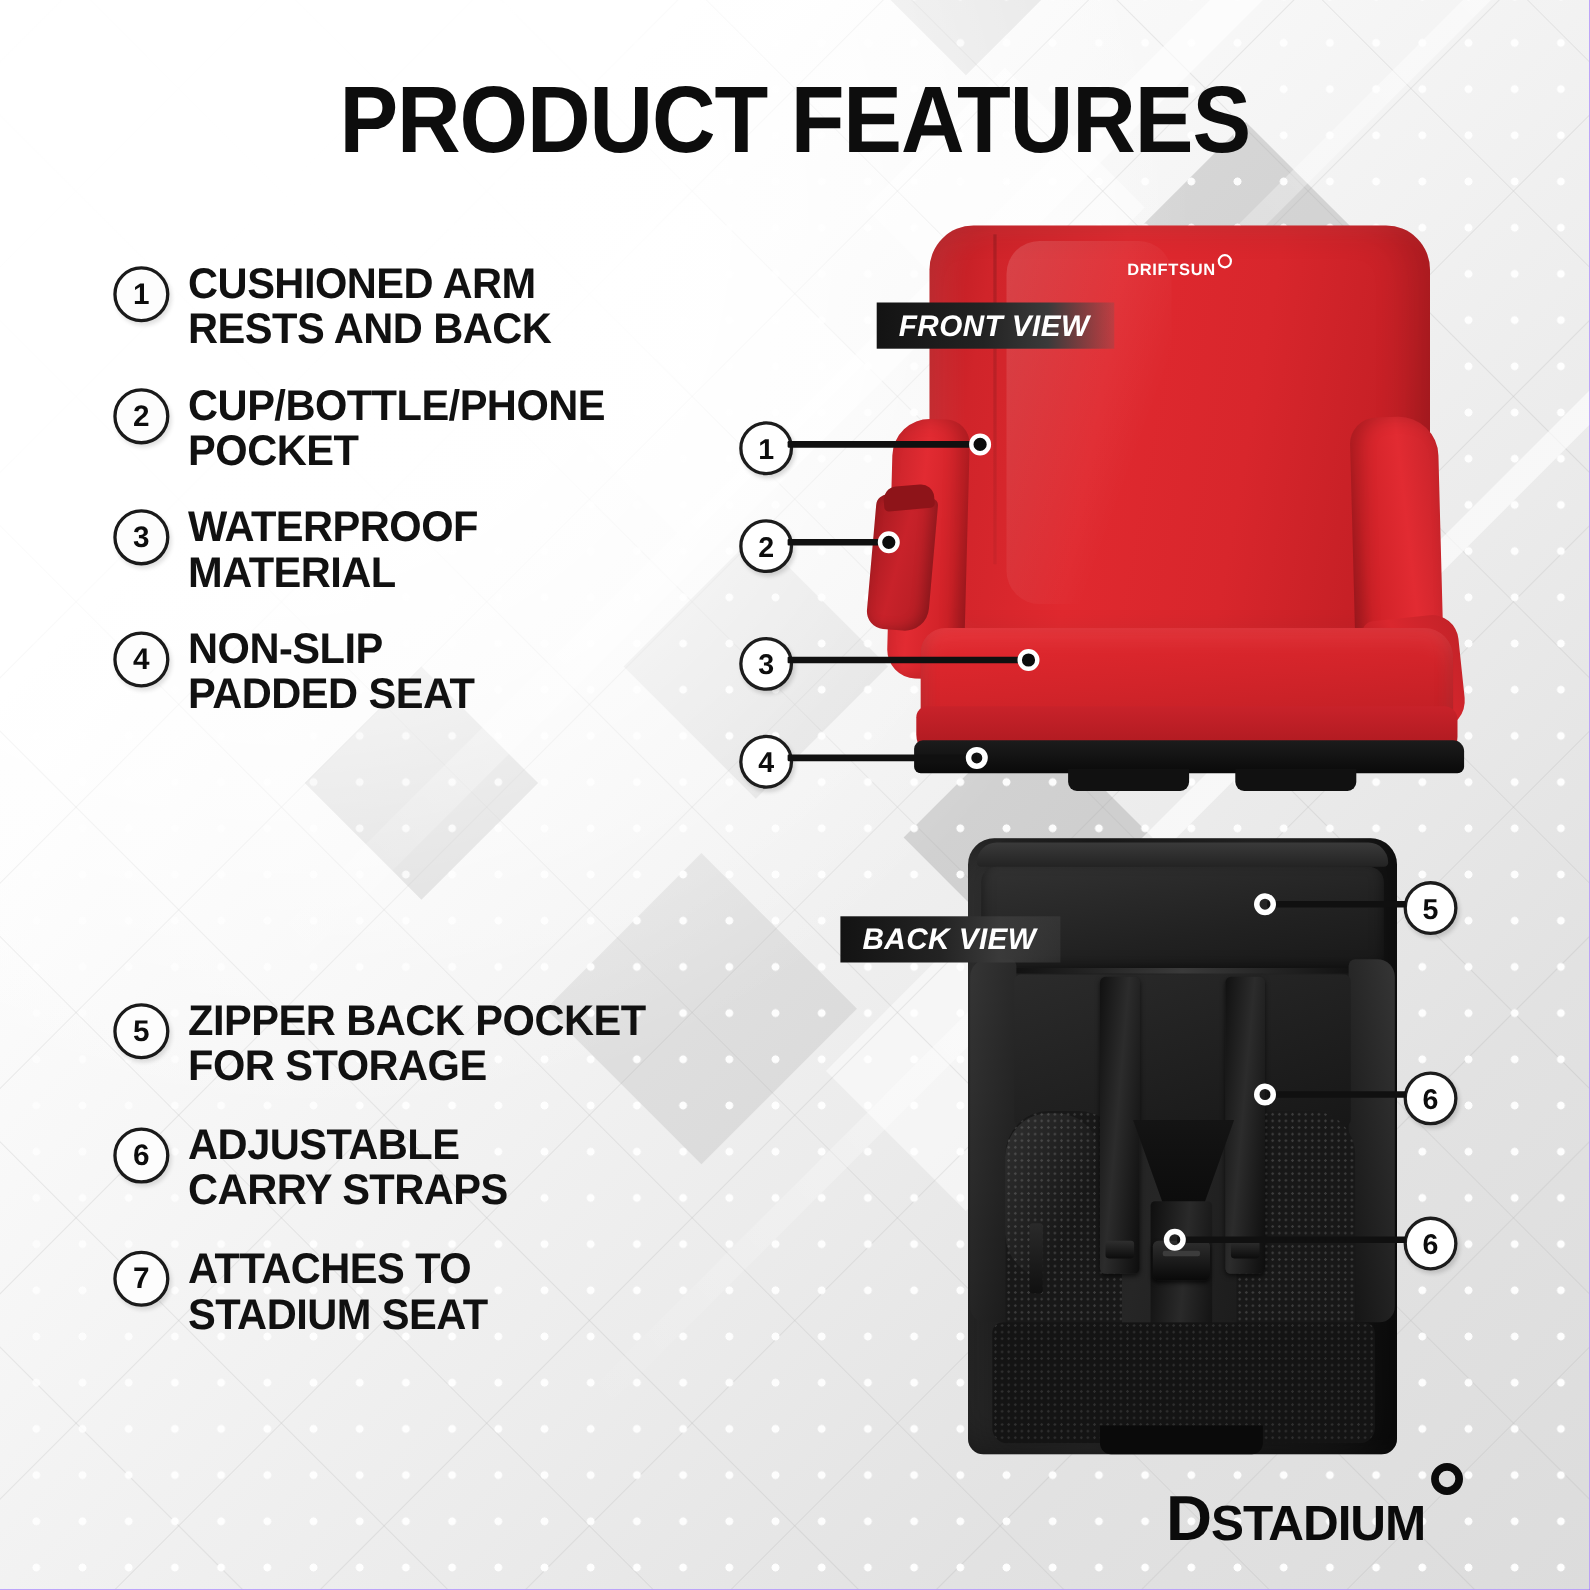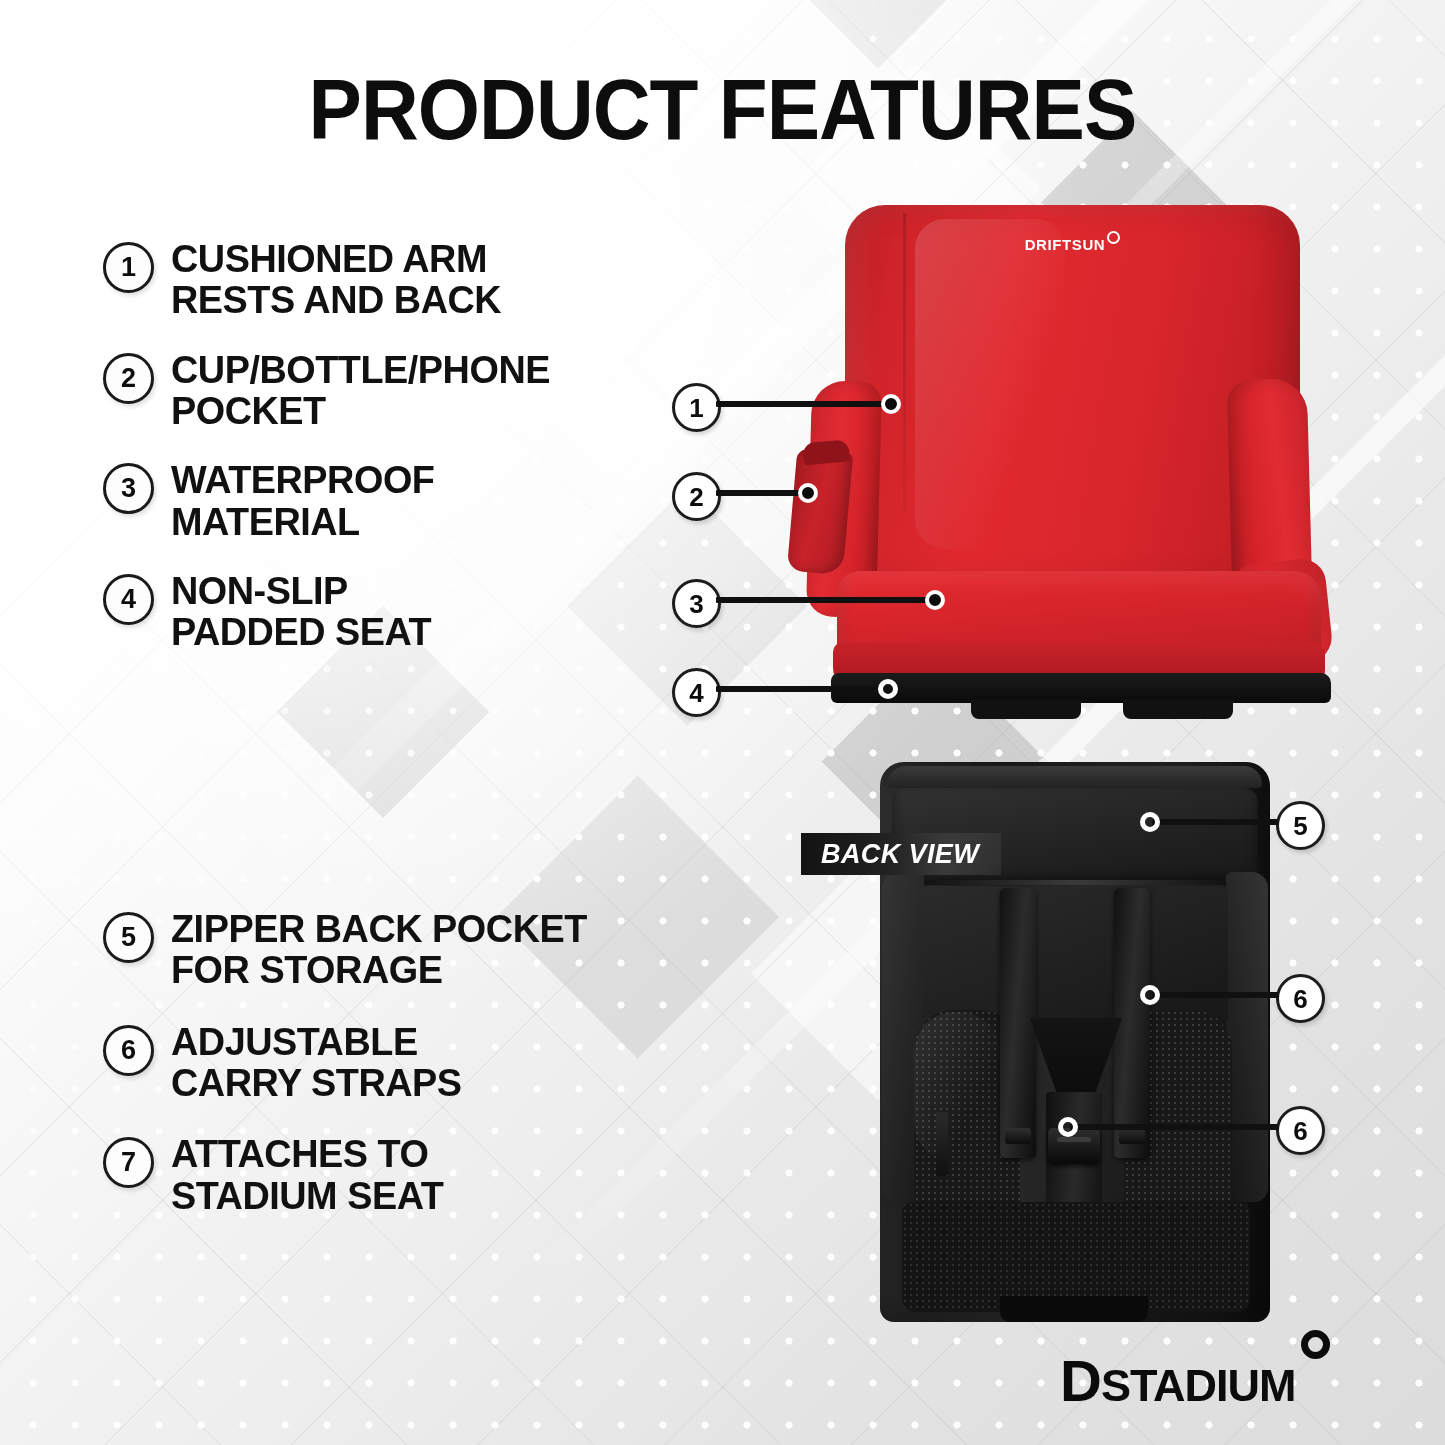--- a/index.html
+++ b/index.html
@@ -122,21 +122,21 @@
     padding:0 22px 0 20px;
     background:linear-gradient(90deg,#131313 0%,#232323 45%,#3a3a3a 72%,rgba(90,90,90,.25) 100%);
     color:#ffffff;
     font-size:27px;
     font-weight:800;
     font-style:italic;
     letter-spacing:.4px;
     z-index:30;
   }
   .banner-front{left:797px;top:275px;}
-  .banner-back{left:801px;top:833px;}
+  .banner-back{left:764px;top:833px;}
 
   
   .callout{position:absolute;z-index:28;}
   .c-circle{
     position:absolute;
     width:43px;height:43px;
     border:3px solid #1c1c1c;
     border-radius:50%;
     background:#ffffff;
     display:flex;align-items:center;justify-content:center;
@@ -465,20 +465,21 @@
     <div class="cb-v-strap"></div>
     <div class="cb-center-strap"></div>
     <div class="cb-slider cb-slider-l"></div>
     <div class="cb-slider cb-slider-r"></div>
     <div class="cb-buckle"></div>
     <div class="cb-zip-pull"></div>
     <div class="cb-mesh-bot"></div>
     <div class="cb-bottom-foot"></div>
   </div>
 
+  <div class="view-banner banner-front">FRONT VIEW</div>
   <div class="view-banner banner-back">BACK VIEW</div>
 
   <div class="callout">
     <div class="c-circle" style="left:672px;top:383px;">1</div>
     <div class="c-line" style="left:716px;top:401px;width:175px;"></div>
     <div class="c-dot" style="left:881px;top:394px;"></div>
   </div>
   <div class="callout">
     <div class="c-circle" style="left:672px;top:472px;">2</div>
     <div class="c-line" style="left:716px;top:490px;width:92px;"></div>

